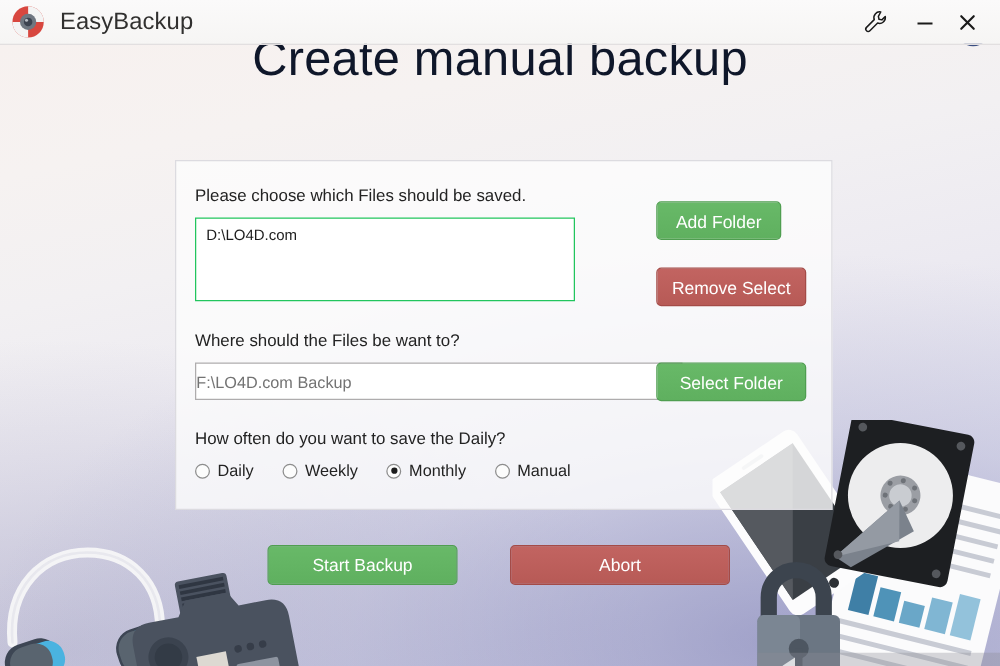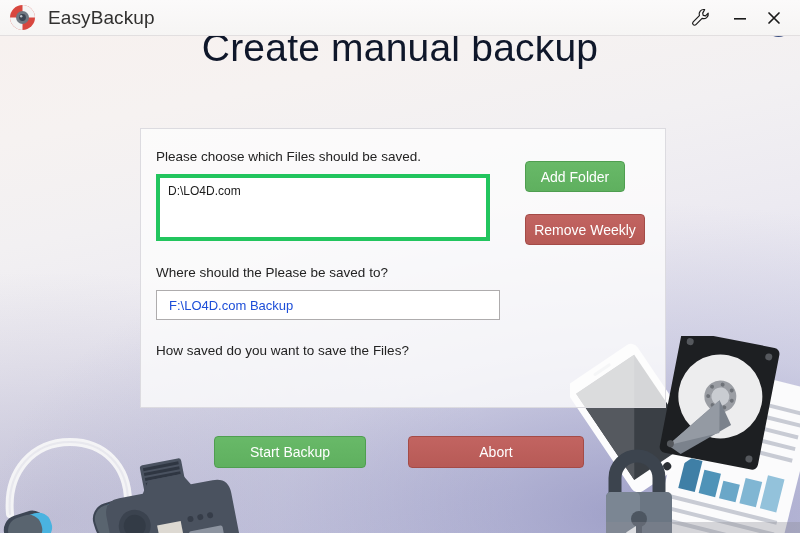--- a/index.html
+++ b/index.html
@@ -114,37 +114,37 @@
     white-space: nowrap;
     text-align: right;
   }
   .lbl-1 { left: 15px; top: 20px; }
   .lbl-2 { left: 15px; top: 136px; }
   .lbl-3 { left: 15px; top: 214px; }
 
   .listbox {
     position: absolute;
     left: 15px; top: 45px;
-    width: 334px; height: 67px;
+    width: 304px; height: 67px;
     background: #ffffff;
-    border: 4px solid #22c55e;
+    border: 1px solid #22c55e;
     padding: 6px 8px;
     font-size: 12px;
     color: #1c1c1c;
     overflow: hidden;
   }
   .textinput {
     position: absolute;
     left: 15px; top: 161px;
-    width: 344px; height: 30px;
+    width: 390px; height: 30px;
     background: #ffffff;
     border: 1px solid #aeacad;
-    padding: 0 12px;
+    padding: 0 0;
     font-size: 13px;
-    color: #1d4ed8;
+    color: #737373;
     display: flex; align-items: center;
     font-family: "Liberation Sans", sans-serif;
   }
 
   .btn {
     position: absolute;
     border-radius: 4px;
     color: #ffffff;
     font-size: 14px;
     display: flex; align-items: center; justify-content: center;
@@ -379,27 +379,46 @@
 
   <div class="panel">
 
     <div class="panel-label lbl-1">Please choose which Files should be saved.</div>
 
     <div class="listbox">
       <div>D:\LO4D.com</div>
     </div>
 
     <div class="btn btn-green btn-add">Add Folder</div>
-    <div class="btn btn-red btn-remove">Remove Weekly</div>
-
-    <div class="panel-label lbl-2">Where should the Please be saved to?</div>
+    <div class="btn btn-red btn-remove">Remove Select</div>
+
+    <div class="panel-label lbl-2">Where should the Files be want to?</div>
 
     <div class="textinput">F:\LO4D.com Backup</div>
 
-
-    <div class="panel-label lbl-3">How saved do you want to save the Files?</div>
-
+    <div class="btn btn-green btn-select">Select Folder</div>
+
+    <div class="panel-label lbl-3">How often do you want to save the Daily?</div>
+
+    <div class="radio-row">
+      <div class="radio-item">
+        <span class="radio-dot"></span>
+        <span class="radio-label">Daily</span>
+      </div>
+      <div class="radio-item">
+        <span class="radio-dot"></span>
+        <span class="radio-label">Weekly</span>
+      </div>
+      <div class="radio-item checked">
+        <span class="radio-dot"></span>
+        <span class="radio-label">Monthly</span>
+      </div>
+      <div class="radio-item">
+        <span class="radio-dot"></span>
+        <span class="radio-label">Manual</span>
+      </div>
+    </div>
   </div>
 
   <div class="btn btn-green btn-start">Start Backup</div>
   <div class="btn btn-red btn-abort">Abort</div>
 
 </div>
 
 </body></html>

